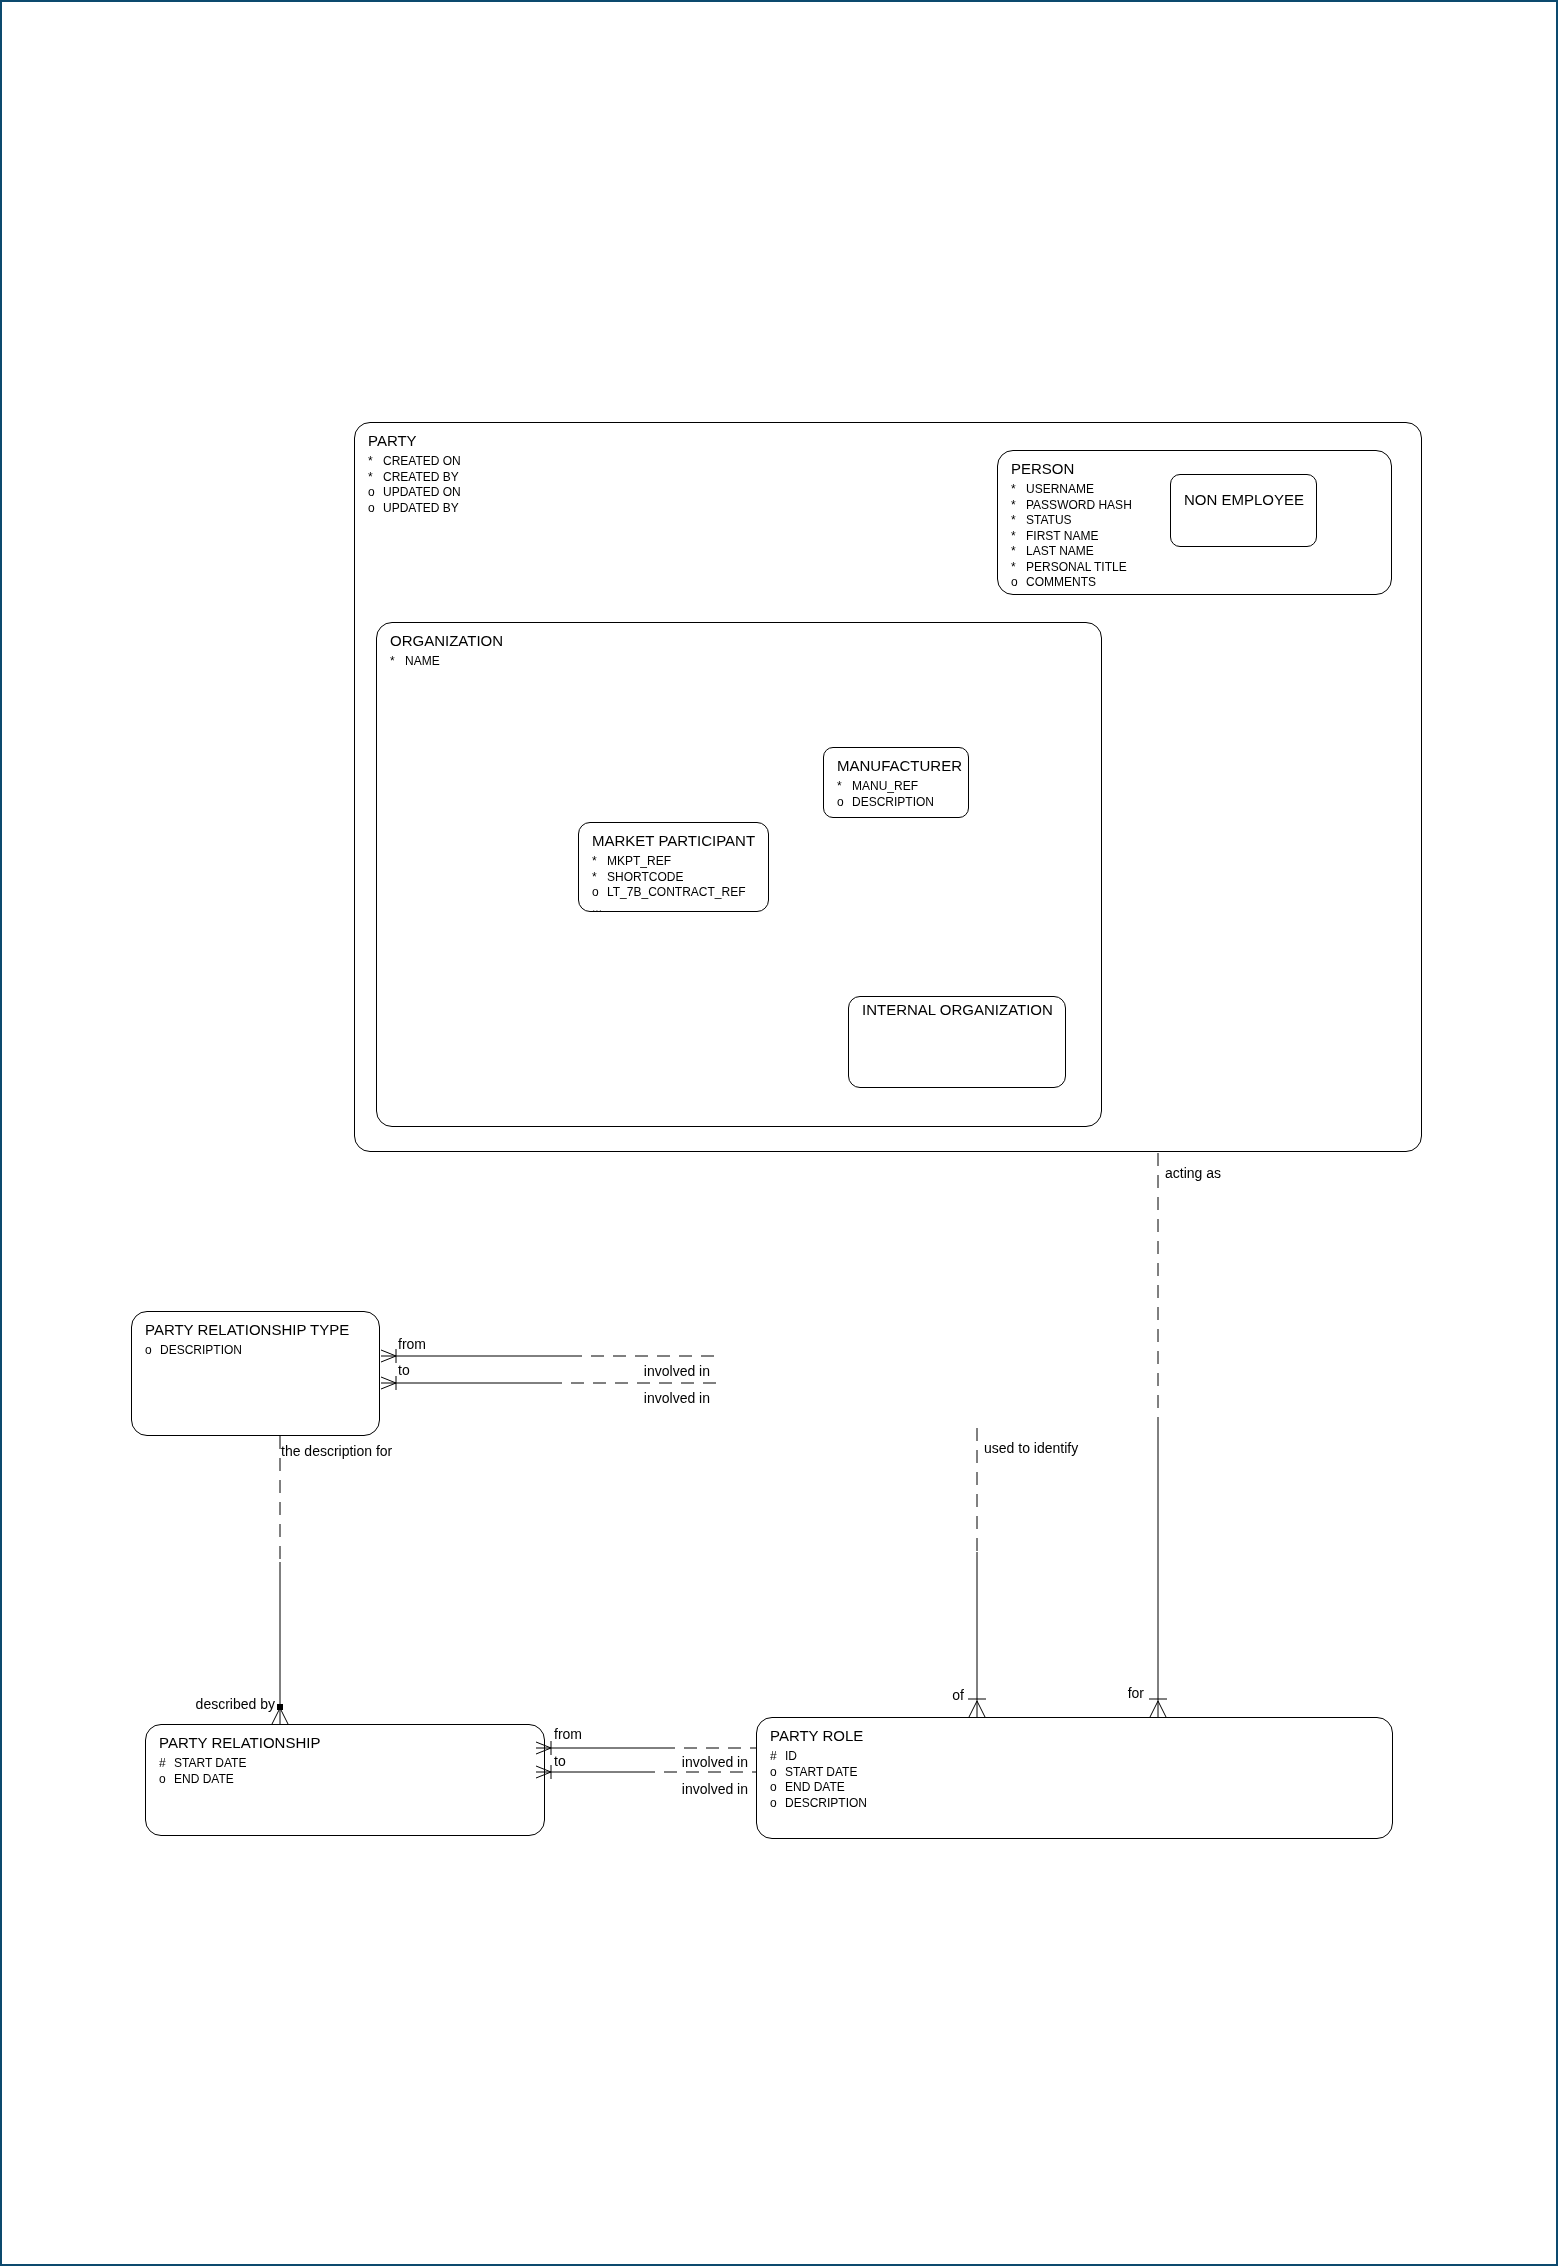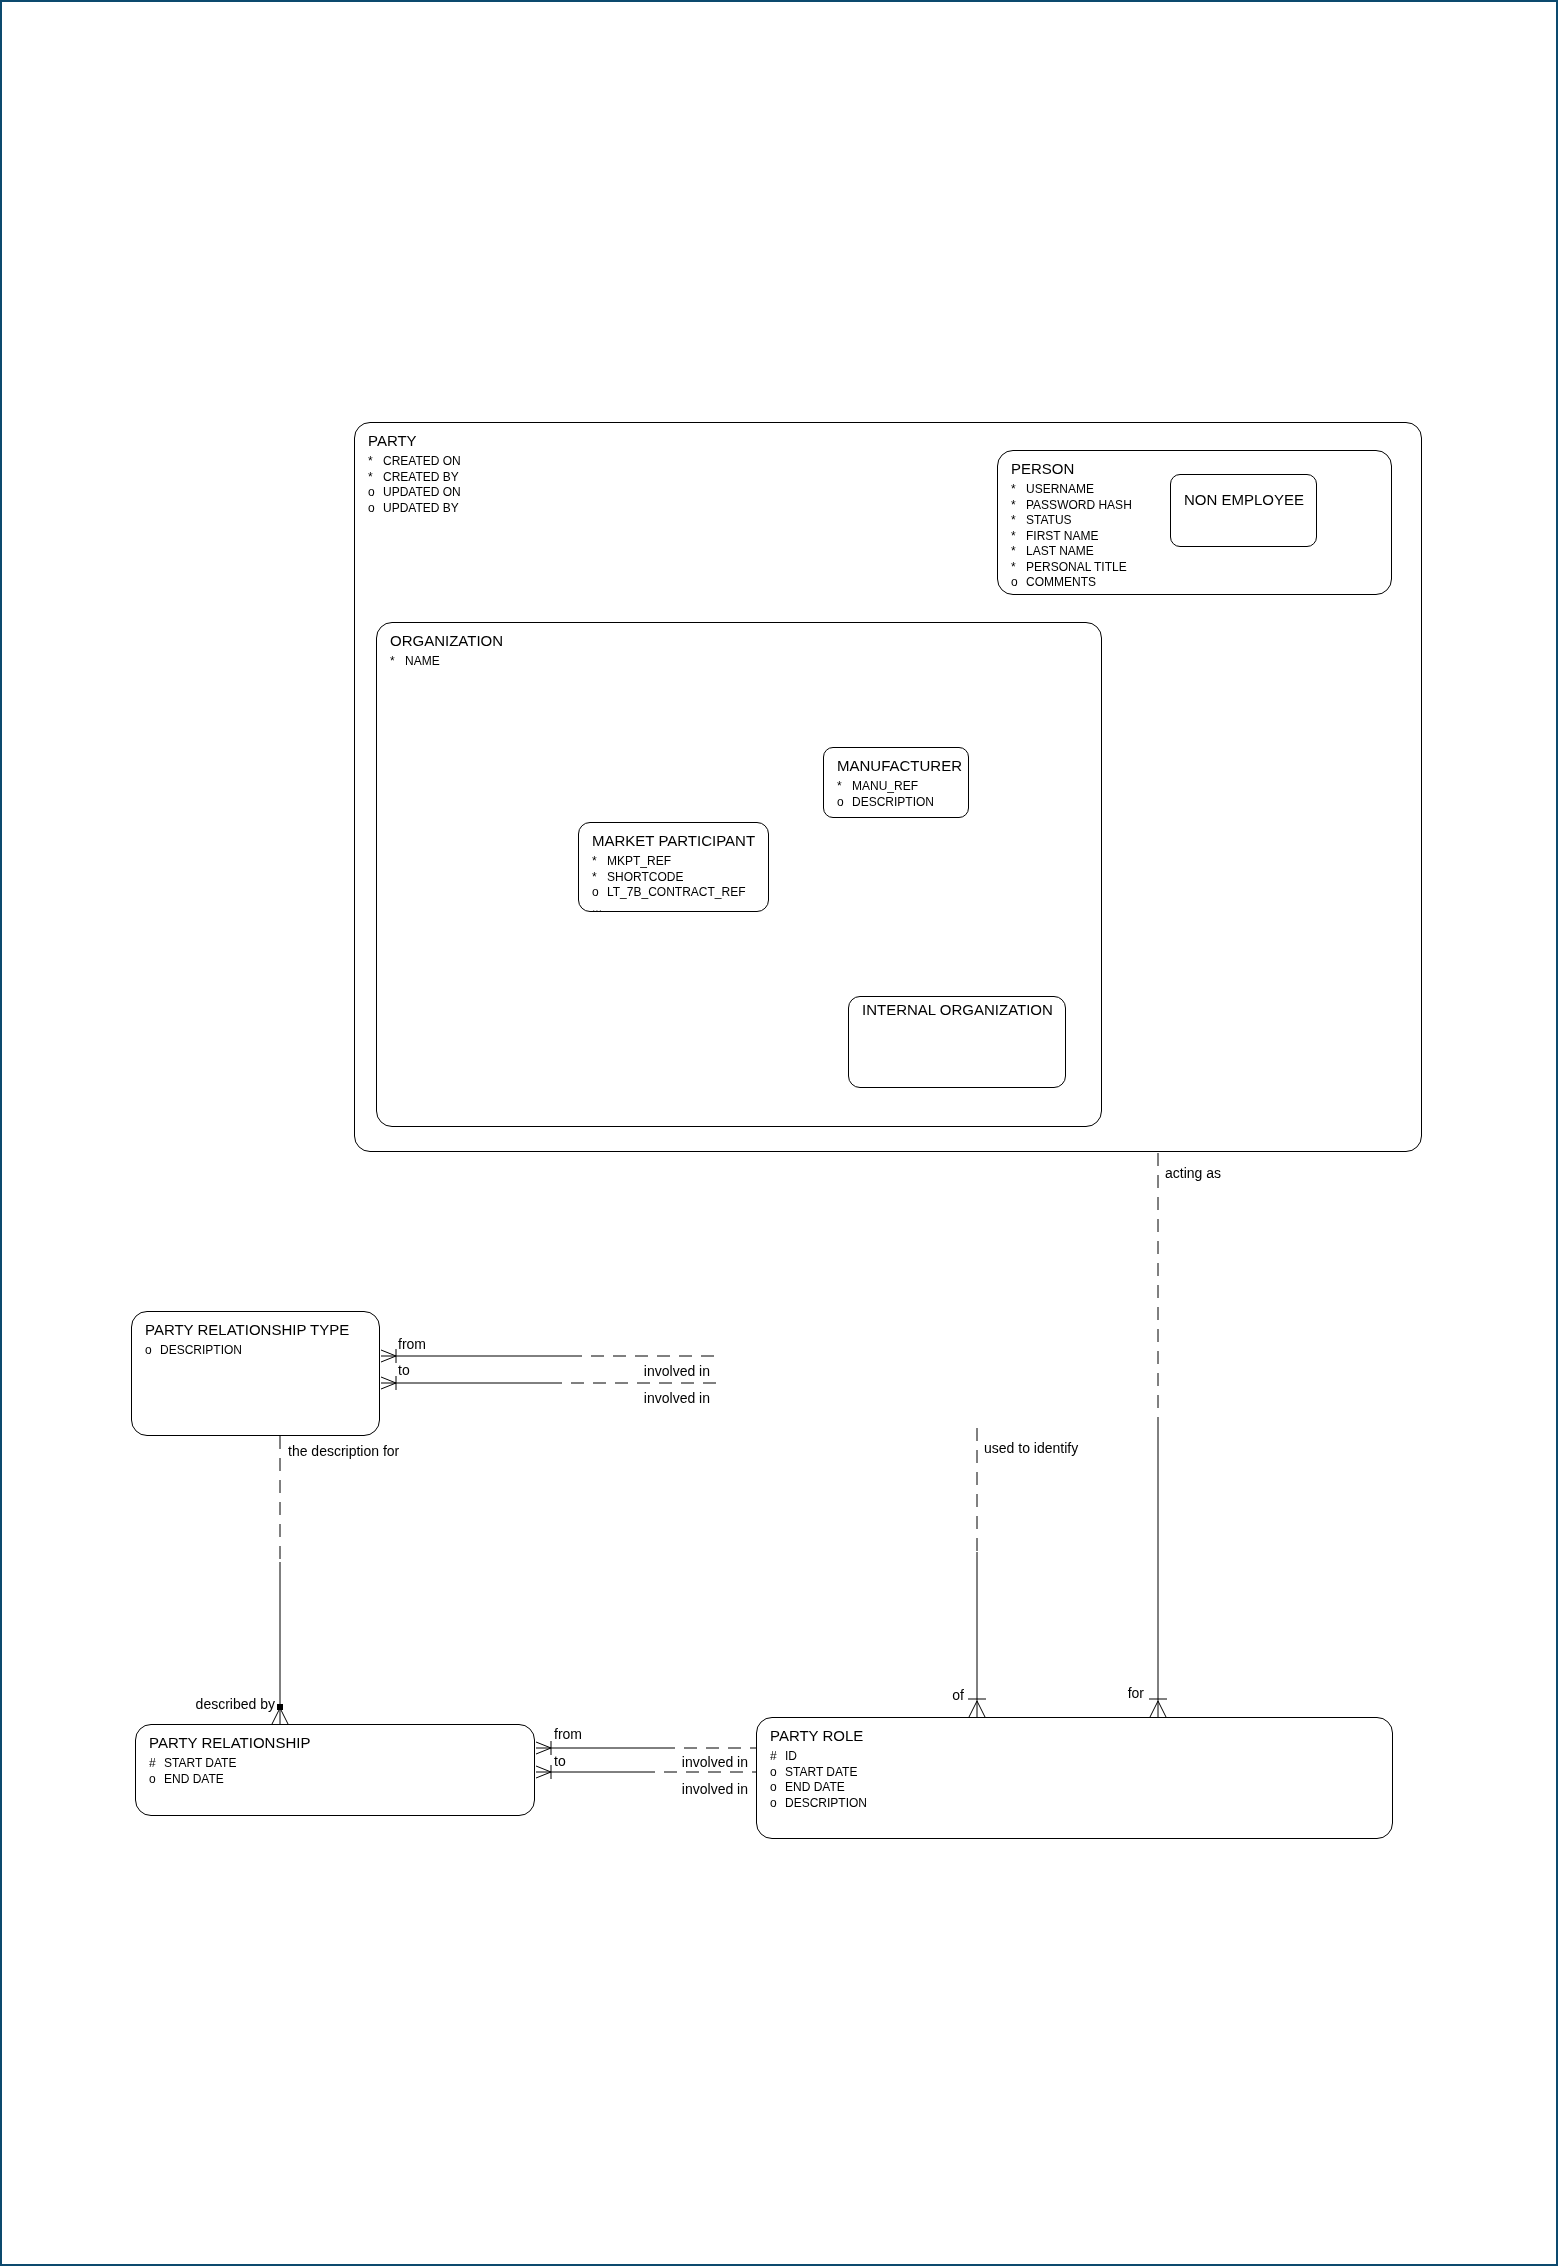--- a/index.html
+++ b/index.html
@@ -125,21 +125,21 @@
 
   <div class="entity r16" style="left:129px;top:1309px;width:249px;height:125px">
     <div class="etitle">PARTY RELATIONSHIP TYPE</div>
     <div class="attr">
         <span class="m">o</span>
         <span>DESCRIPTION</span>
       </div>
   </div>
 
 
-  <div class="entity r16" style="left:133px;top:1722px;width:400px;height:92px">
+  <div class="entity r16" style="left:143px;top:1722px;width:400px;height:112px">
     <div class="etitle">PARTY RELATIONSHIP</div>
     <div class="attr">
         <span class="m">#</span>
         <span>START DATE</span>
       </div>
     <div class="attr">
         <span class="m">o</span>
         <span>END DATE</span>
       </div>
   </div>
@@ -204,21 +204,21 @@
       <path d="M549,1770 L534,1764 M549,1770 L534,1776 M549,1763 V1777"></path>
     </g>
   </svg>
 
   <div class="rel-label" style="left:396px;top:1334px">from</div>
   <div class="rel-label" style="left:396px;top:1360px">to</div>
   <div class="rel-label ra" style="left:588px;top:1361px;width:120px">involved in</div>
   <div class="rel-label ra" style="left:588px;top:1388px;width:120px">involved in</div>
   <div class="rel-label" style="left:1163px;top:1163px">acting as</div>
   <div class="rel-label" style="left:982px;top:1438px">used to identify</div>
-  <div class="rel-label" style="left:286px;top:1441px">the description for</div>
+  <div class="rel-label" style="left:279px;top:1441px">the description for</div>
   <div class="rel-label ra" style="left:140px;top:1694px;width:133px">described by</div>
   <div class="rel-label ra" style="left:900px;top:1685px;width:62px">of</div>
   <div class="rel-label ra" style="left:1080px;top:1683px;width:62px">for</div>
   <div class="rel-label" style="left:552px;top:1724px">from</div>
   <div class="rel-label" style="left:552px;top:1751px">to</div>
   <div class="rel-label ra" style="left:626px;top:1752px;width:120px">involved in</div>
   <div class="rel-label ra" style="left:626px;top:1779px;width:120px">involved in</div>
 
 </div>
 

